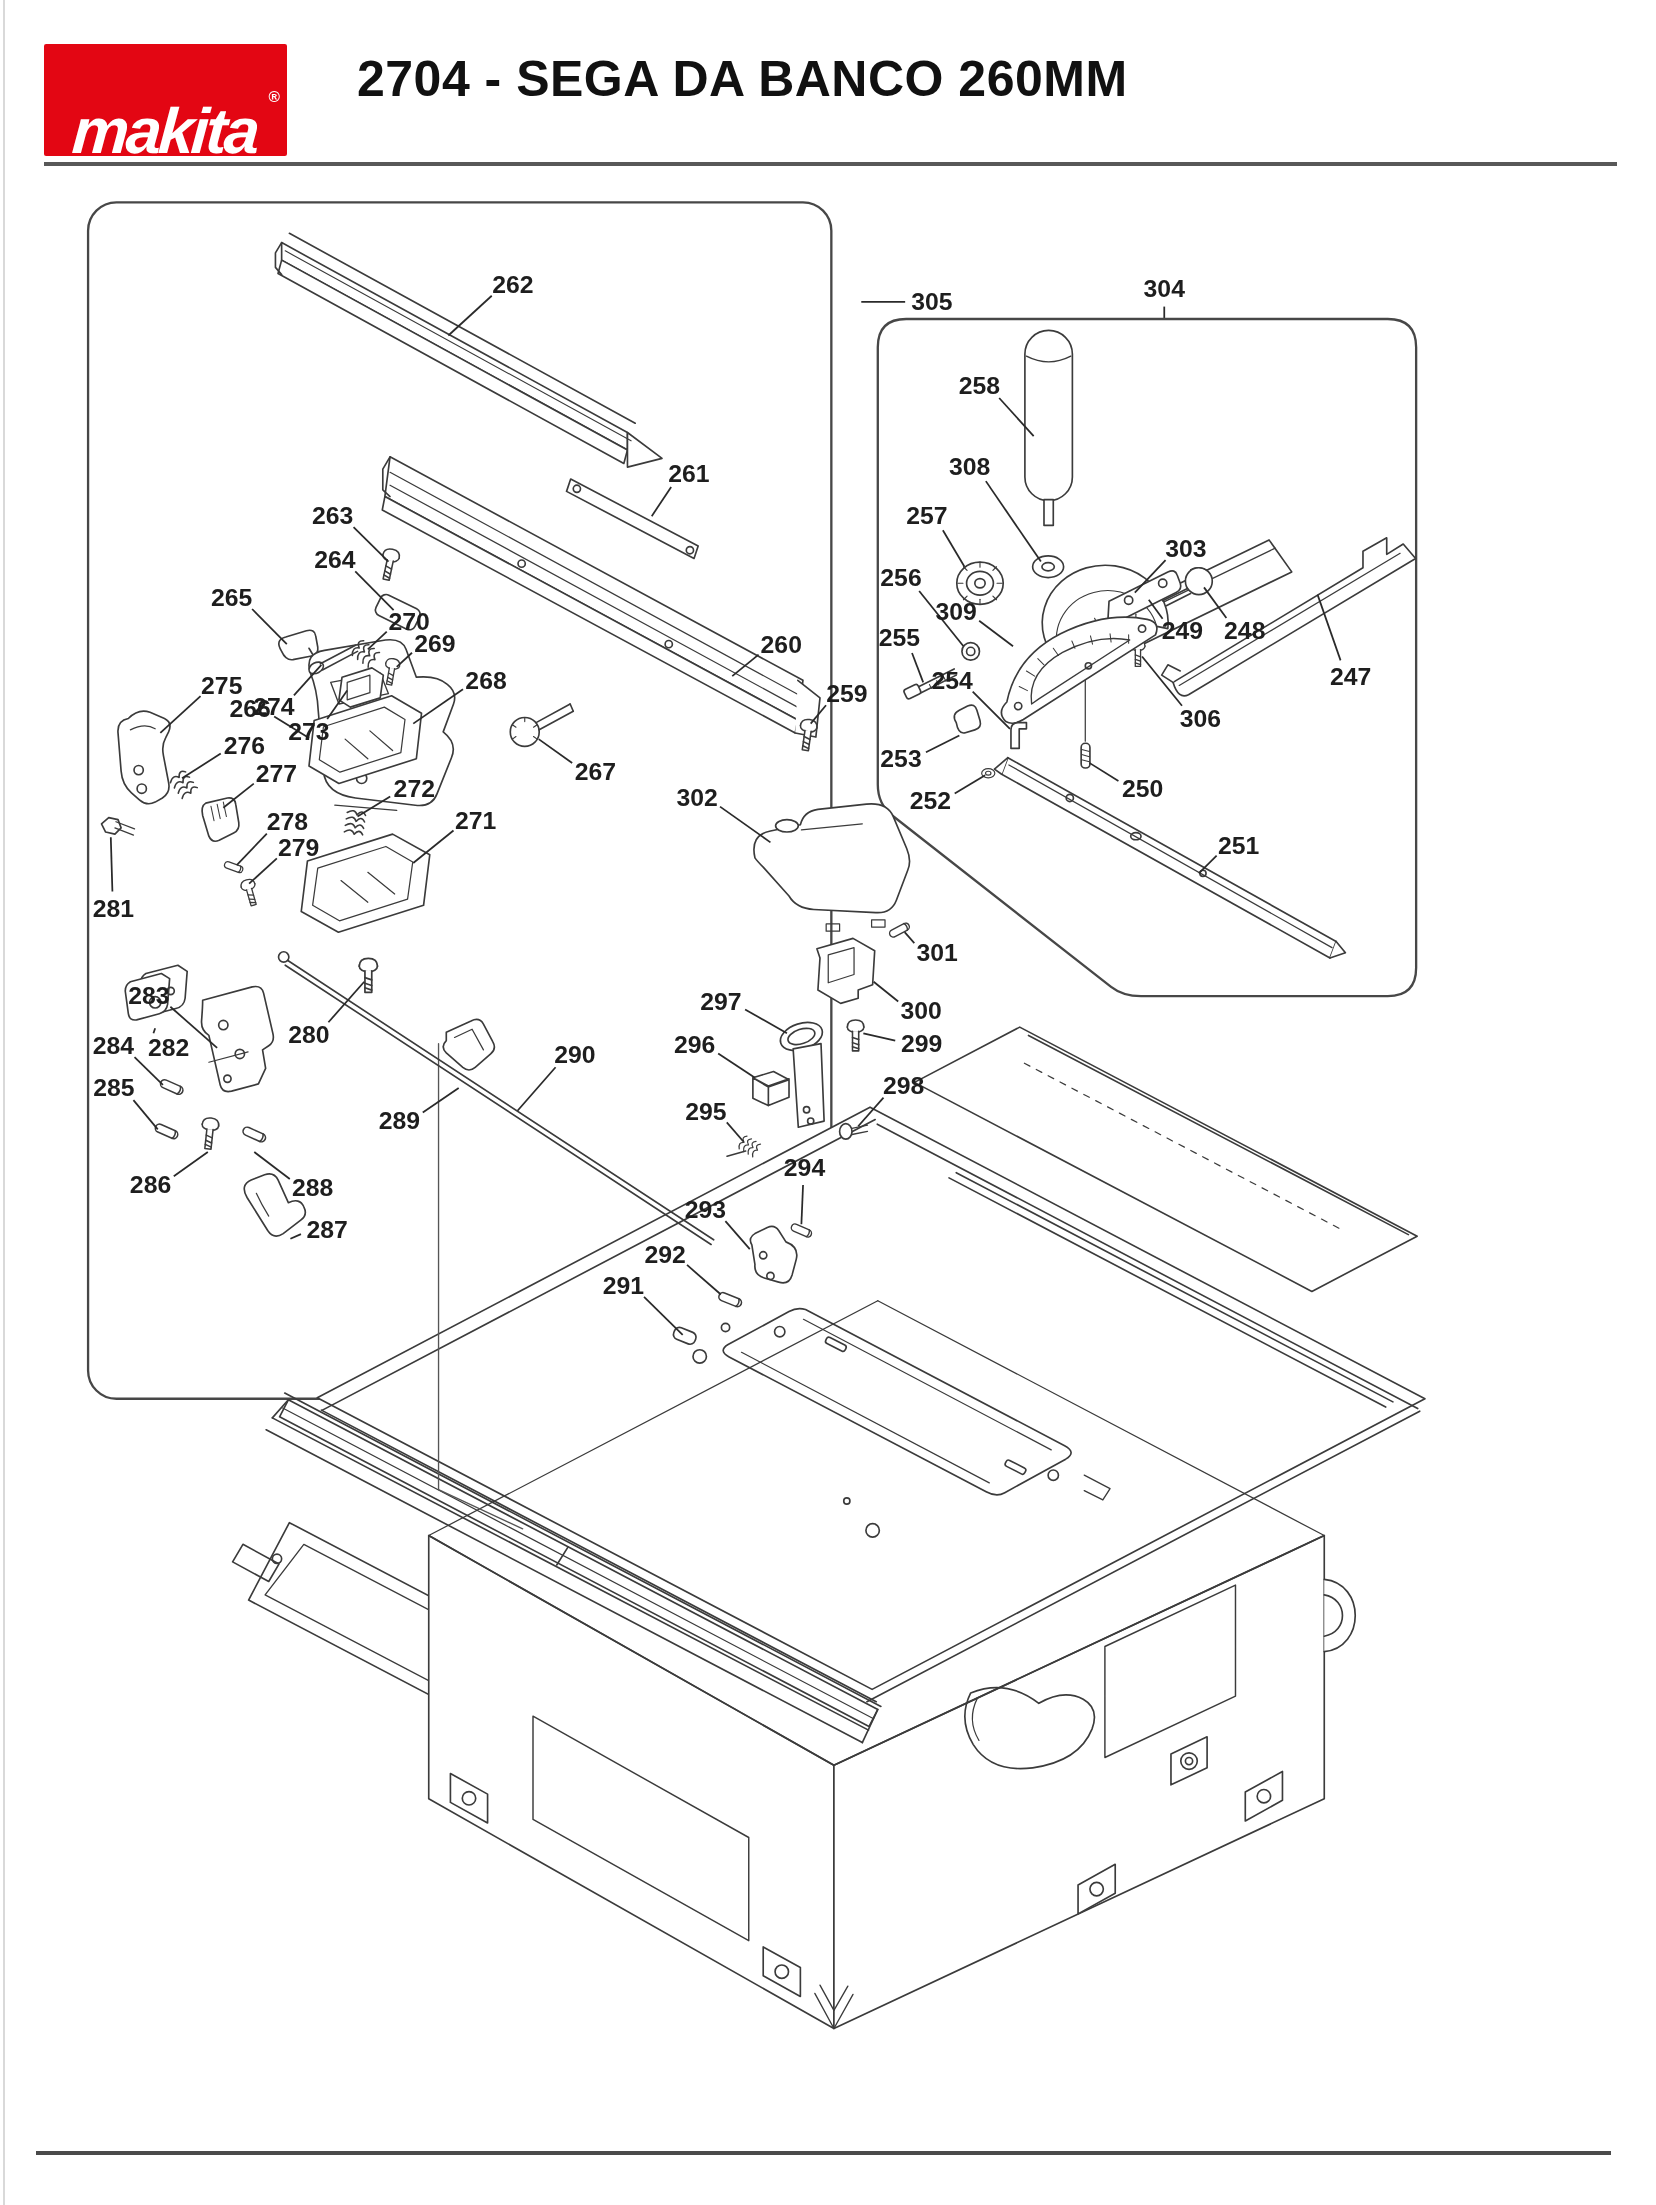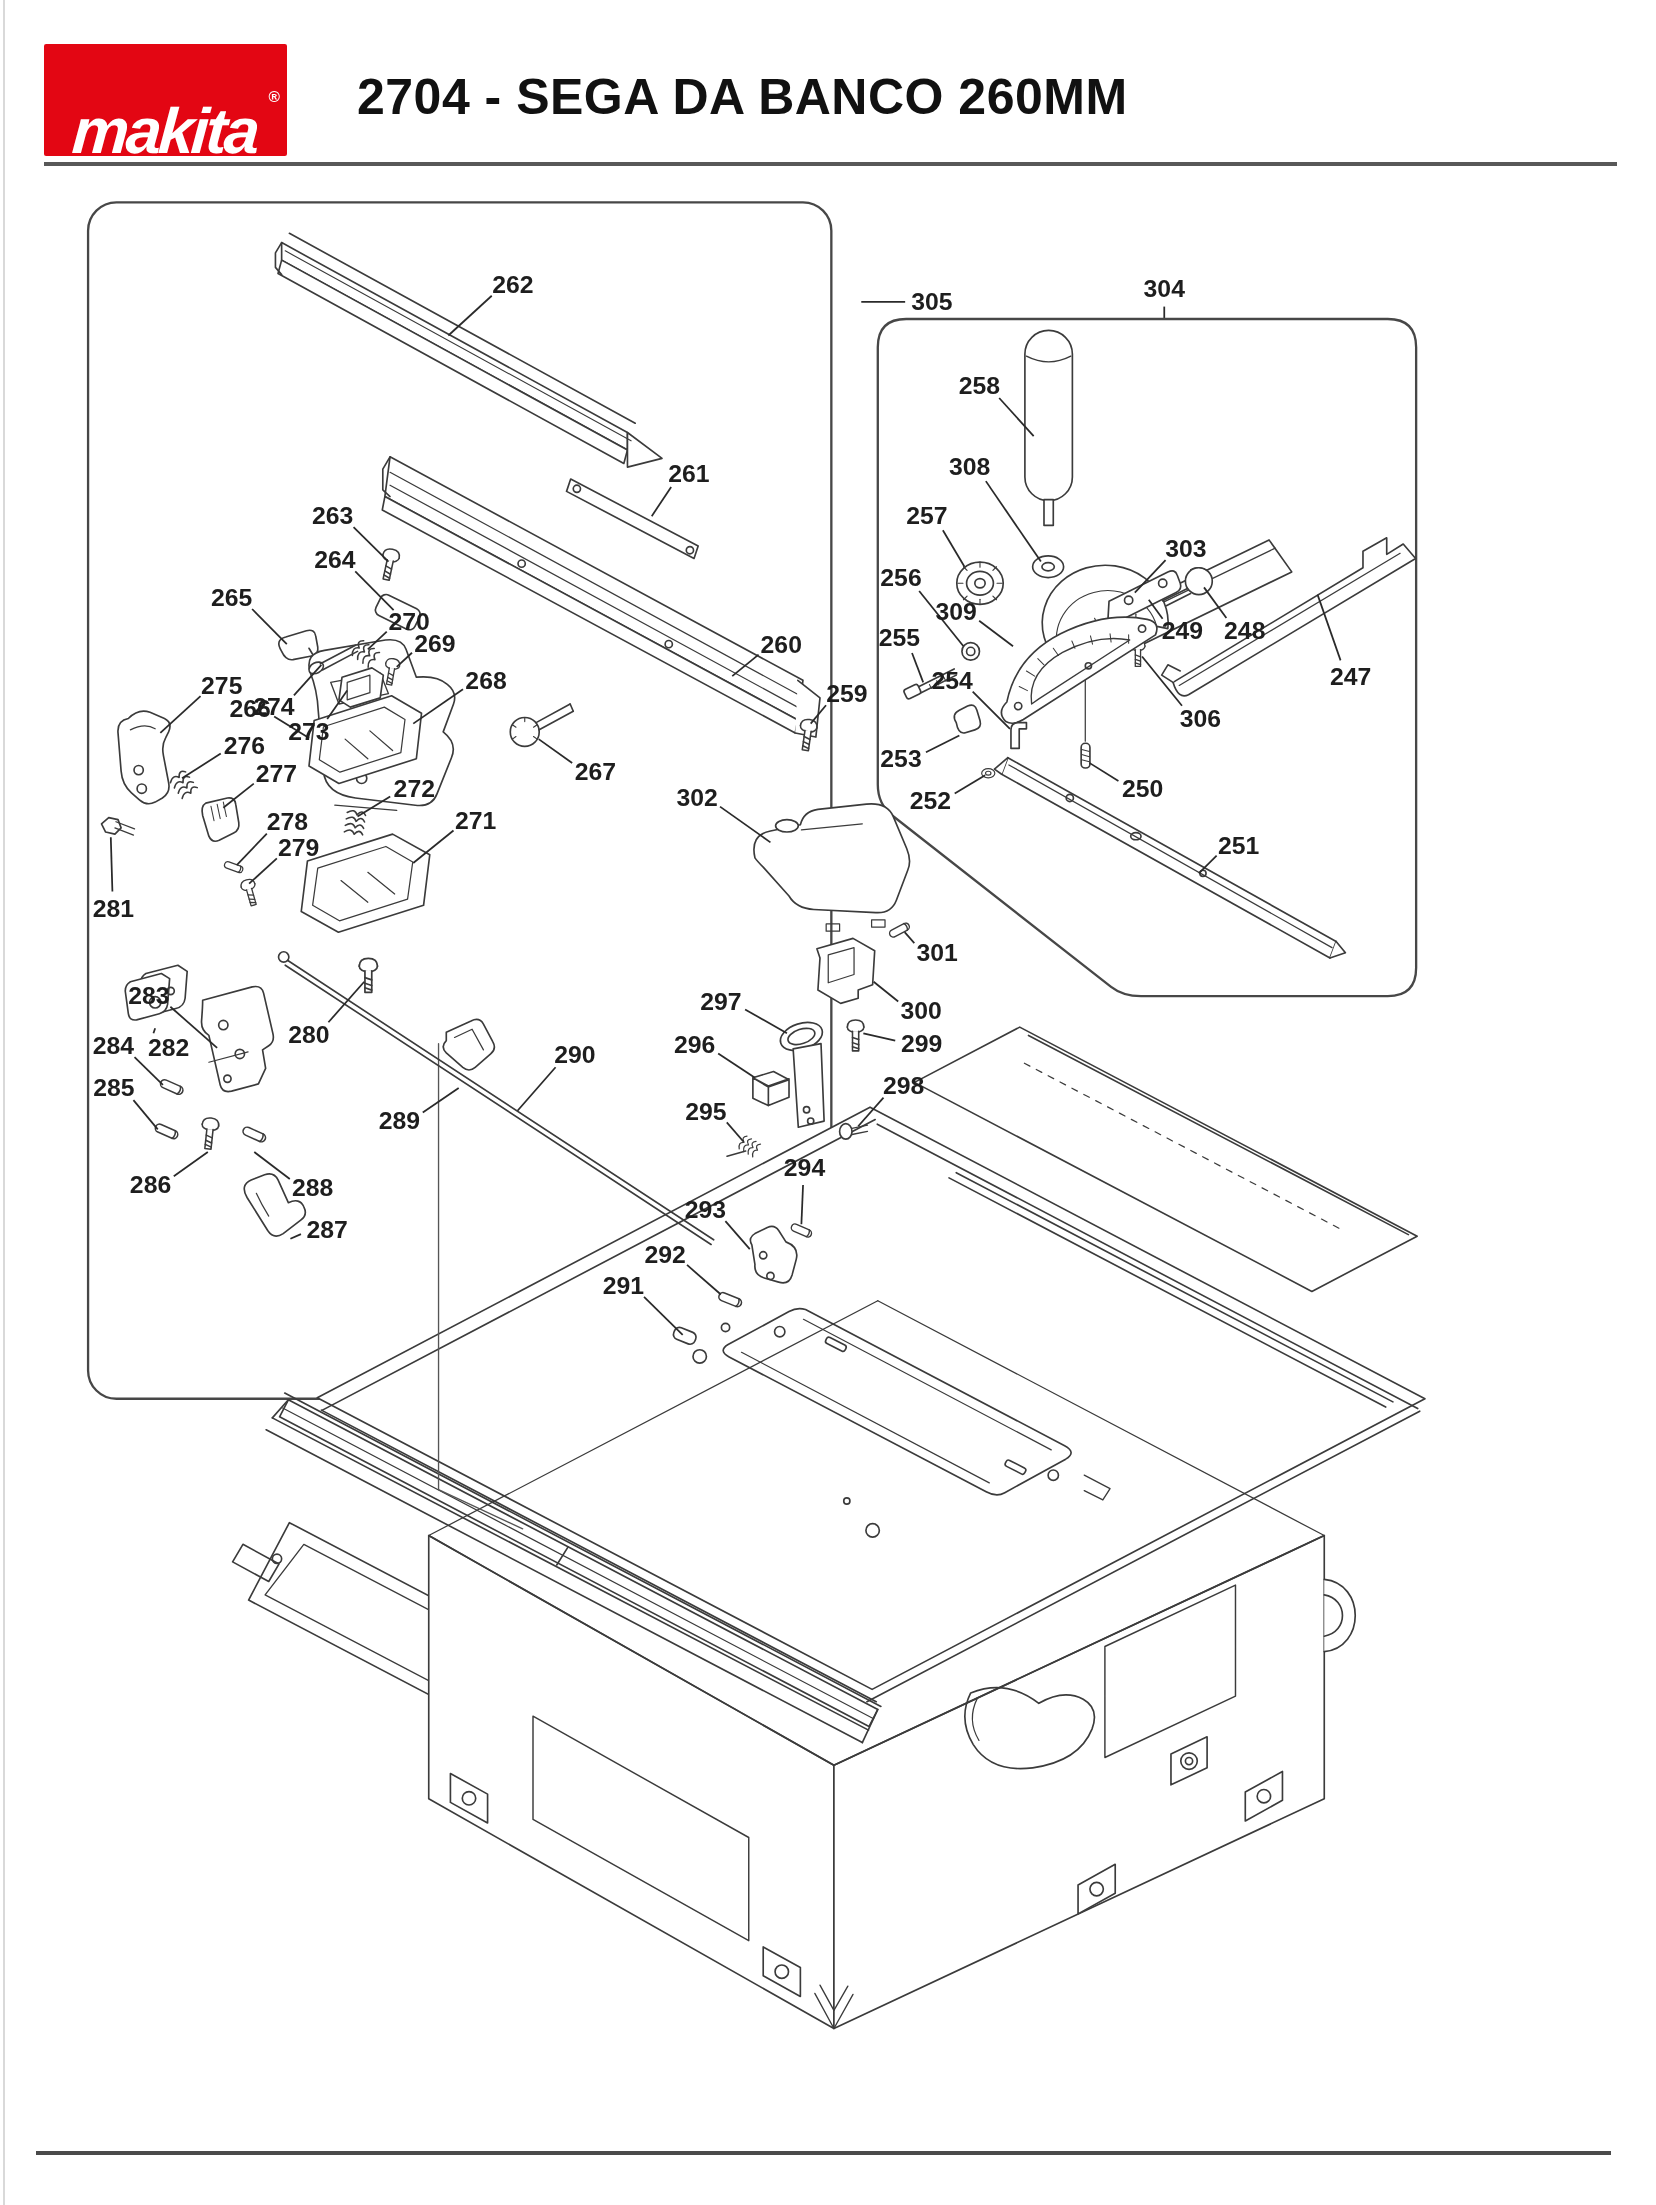--- a/index.html
+++ b/index.html
@@ -2,21 +2,21 @@
 <html style="font-size:8.3px"><head>
 <meta charset="utf-8">
 <style>
   html,body{margin:0;padding:0;background:#ffffff;}
   body{width:1657px;height:2205px;position:relative;font-family:"Liberation Sans",sans-serif;overflow:hidden;}
   .page-edge{position:absolute;left:3.1px;top:0;width:1.5px;height:2205px;background:#d9d9d9;}
   .logo{position:absolute;left:44px;top:44px;width:243px;height:112px;border-radius:2.1px;overflow:hidden;}
   .logo-inner{position:absolute;inset:0;display:flex;align-items:flex-end;justify-content:center;}
   .logo-text{color:#fff;font-size:64px;font-weight:800;font-style:italic;letter-spacing:-3.1px;transform:skewX(-4deg) translateY(7.2px);line-height:1;}
   .logo-reg{position:absolute;right:7.2px;top:44px;color:#fff;font-size:15.5px;font-weight:700;}
-  .title{position:absolute;left:357px;top:68px;font-size:50px;font-weight:700;color:#111;letter-spacing:0.5px;white-space:nowrap;}
+  .title{position:absolute;left:357px;top:50px;font-size:50px;font-weight:700;color:#111;letter-spacing:0.5px;white-space:nowrap;}
   .rule-top{position:absolute;left:44px;top:162px;width:1573px;height:3.6px;background:#585858;}
   .rule-bottom{position:absolute;left:36px;top:2151px;width:1575px;height:4.1px;background:#4a4a4a;}
   svg.diagram{position:absolute;left:0;top:0;width:1657px;height:2205px;}
   .plabel{font-family:"Liberation Sans",sans-serif;font-size:48px;font-weight:700;fill:#1e1e1e;}
 </style>
 </head>
 <body>
 
 <div class="page-edge"></div>
 

